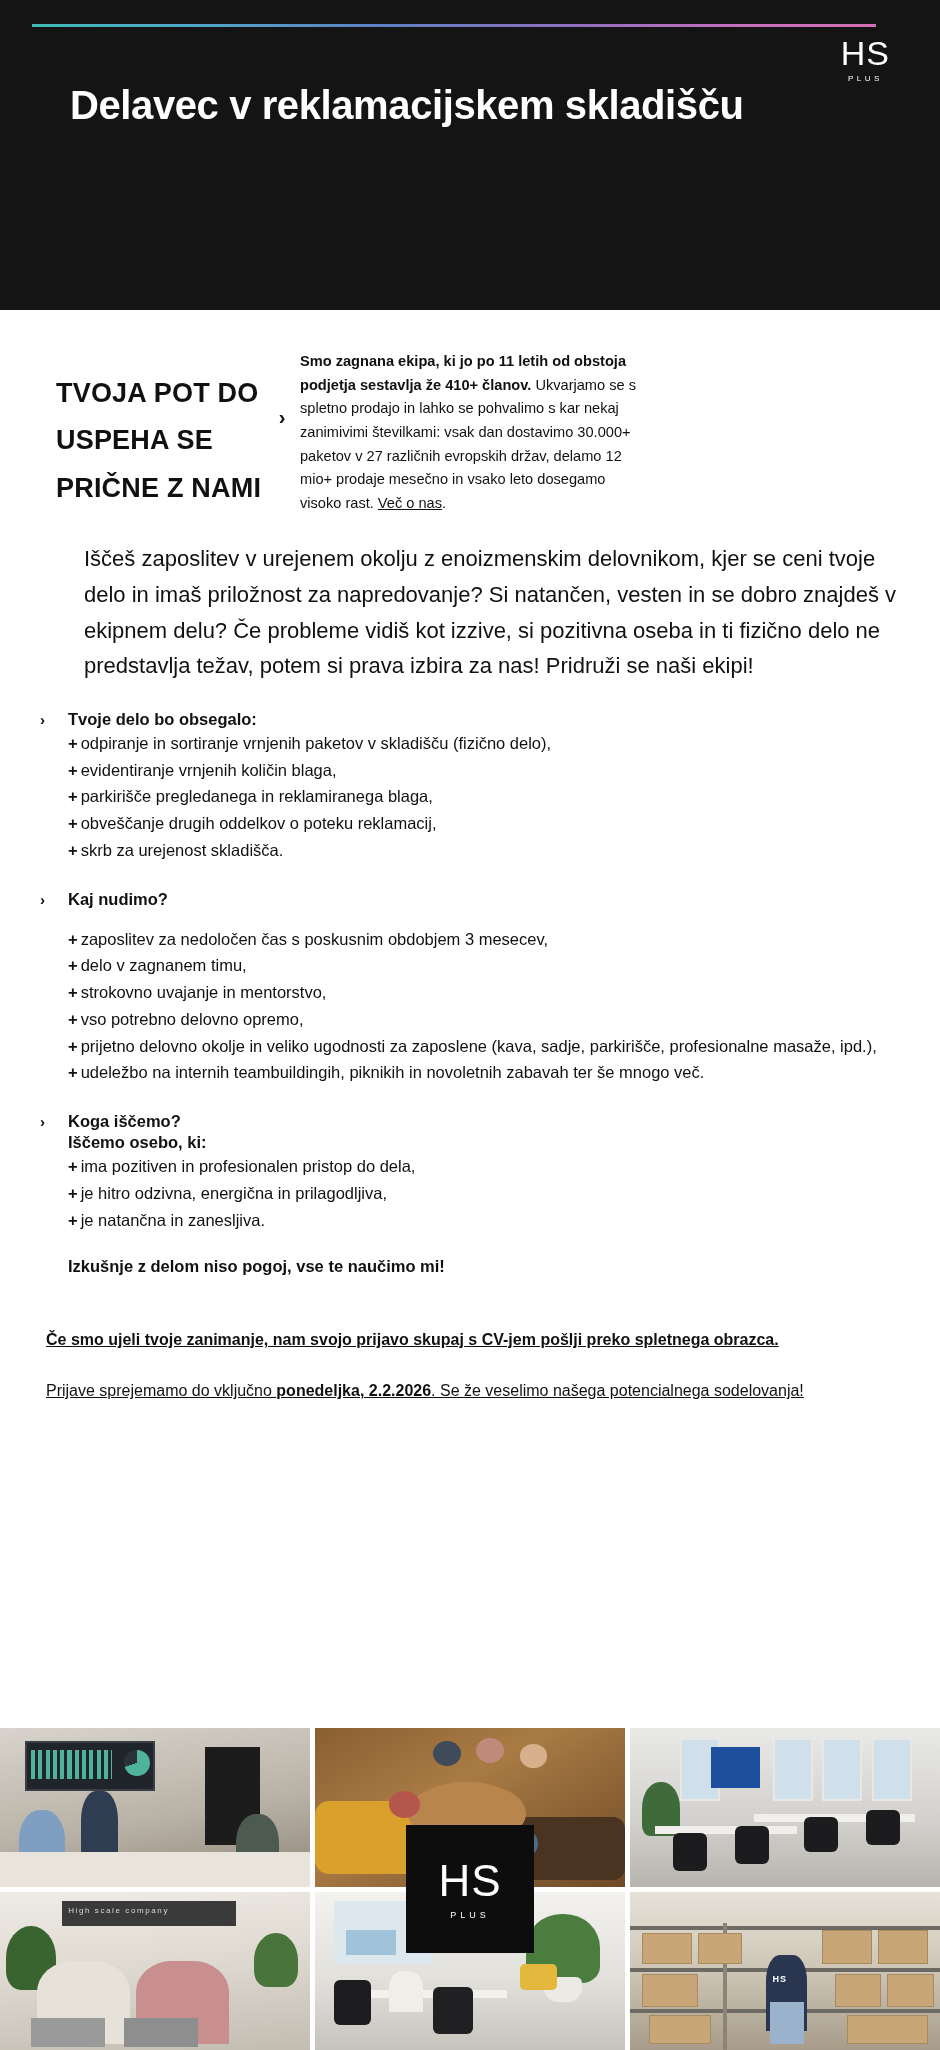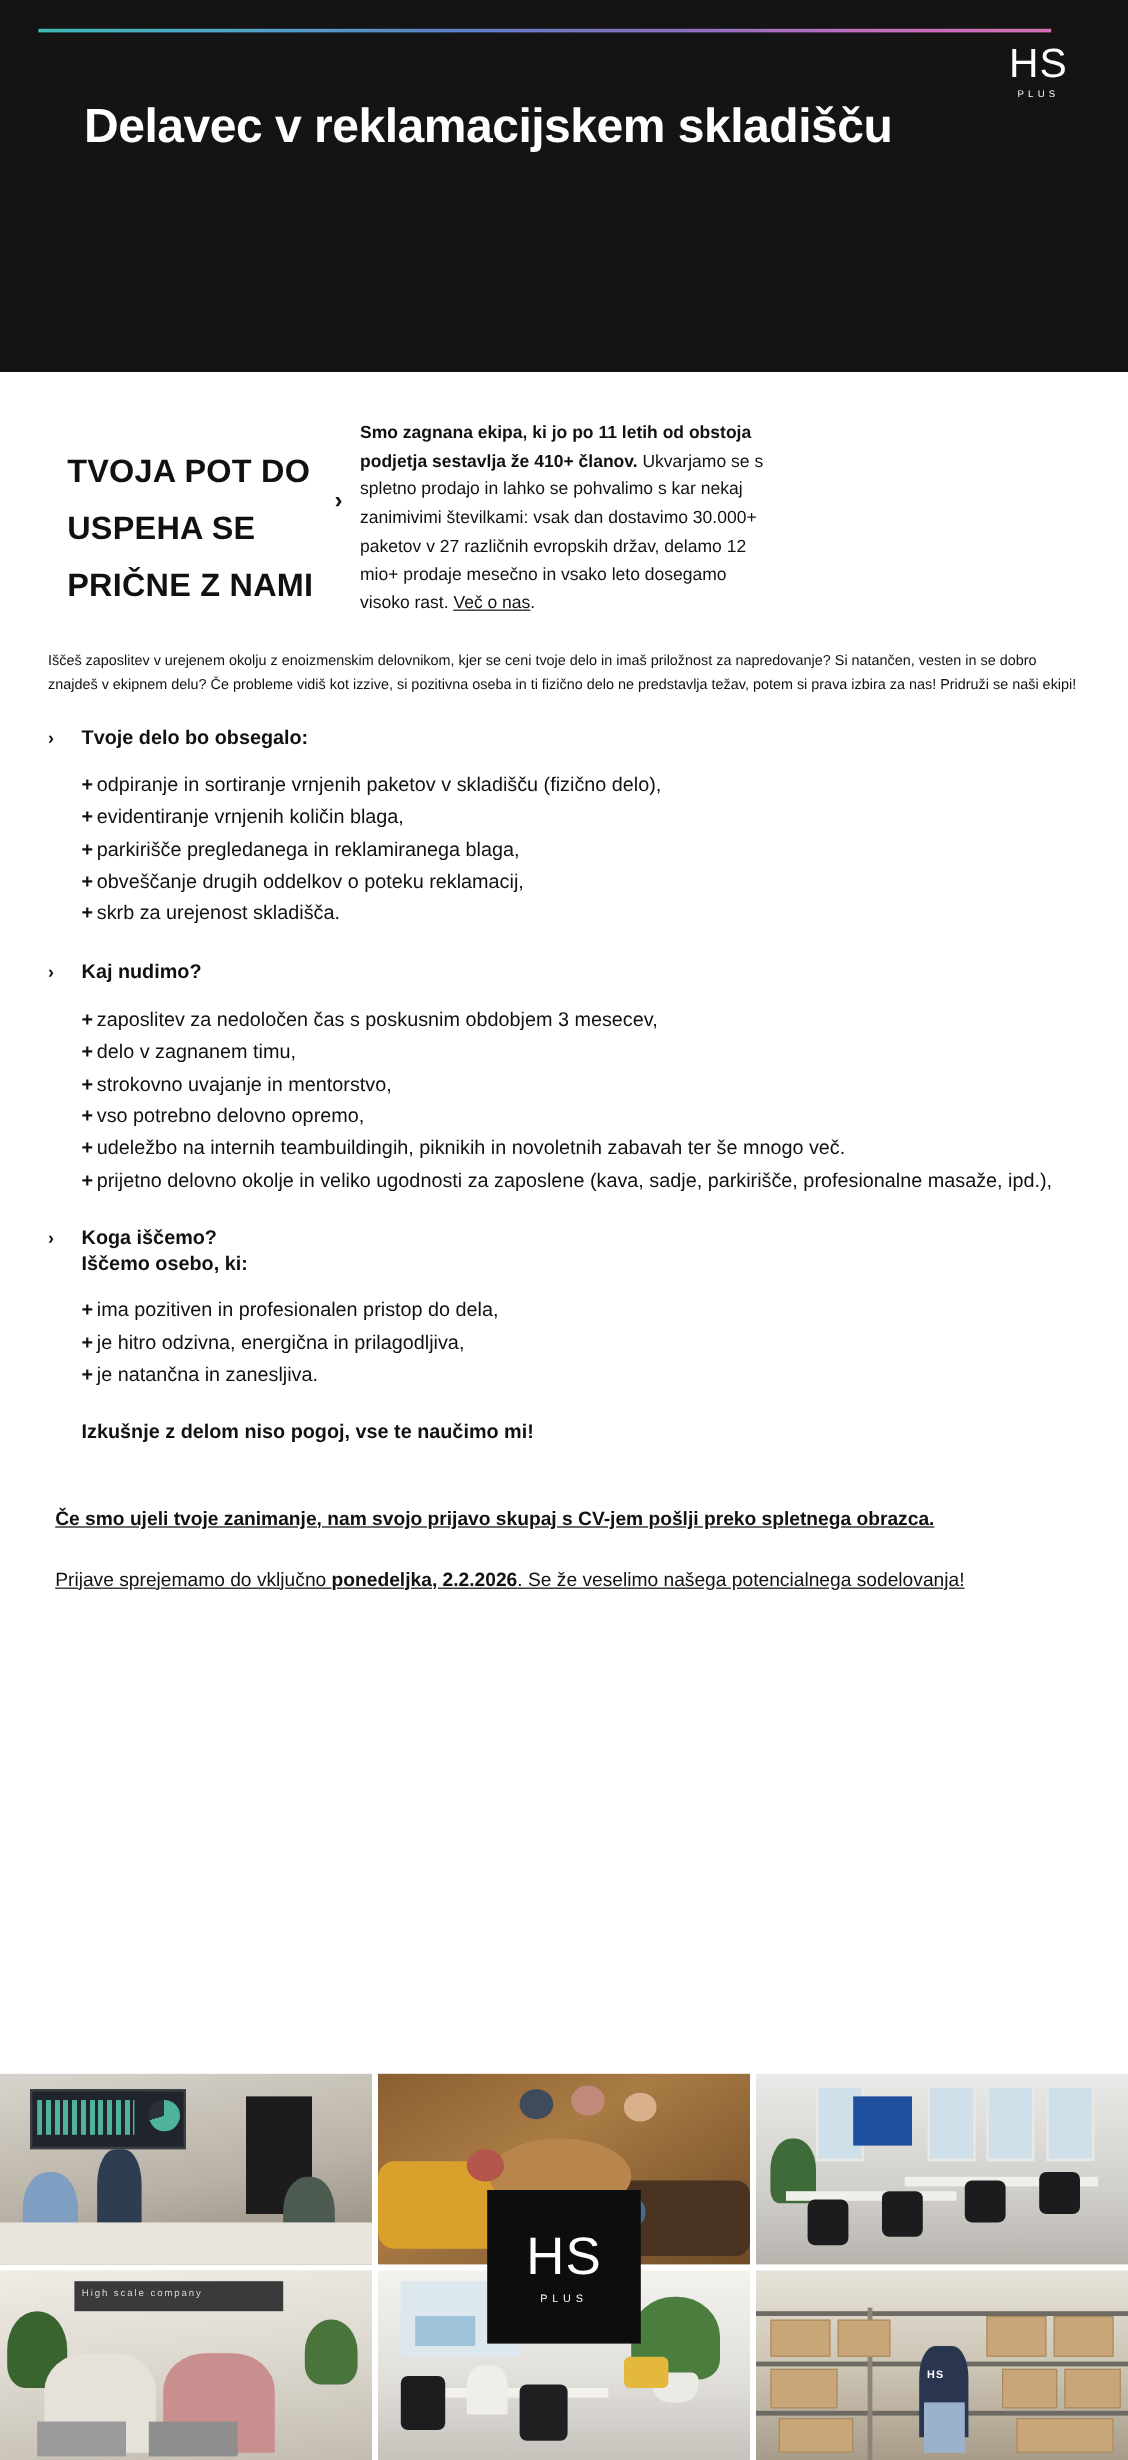--- a/index.html
+++ b/index.html
@@ -108,22 +108,23 @@
   .link-u {
     color: #111111;
     text-decoration: underline;
   }
 
   
   .body-wrap { padding: 0 40px 0 40px; }
 
   .lead {
     margin-top: 26px;
-    font-size: 12px;
+    font-size: 22px;
     line-height: 1.62;
+    margin-left: 44px;
   }
 
   .section { margin-top: 26px; }
 
   .section-head {
     display: flex;
     align-items: baseline;
     font-size: 16.5px;
     font-weight: 700;
   }
@@ -134,21 +135,21 @@
     font-size: 15px;
   }
 
   .sub-head {
     font-size: 16.5px;
     font-weight: 700;
     padding-left: 28px;
     margin-top: 2px;
   }
 
-  .plus-list { list-style: none; padding-left: 28px; margin-top: 17px; }
+  .plus-list { list-style: none; padding-left: 28px; margin-top: 2px; }
   .plus-list.spaced { margin-top: 18px; }
   .plus-list li {
     font-size: 16.5px;
     line-height: 1.56;
     text-indent: -15px;
     padding-left: 15px;
     margin-bottom: 1px;
   }
   .plus-list li .pl {
     font-weight: 700;
@@ -359,22 +360,22 @@
   <div class="section">
     <div class="section-head">
       <span class="chev">›</span>
       <span>Kaj nudimo?</span>
     </div>
     <ul class="plus-list spaced">
       <li><span class="pl">+</span><span>zaposlitev za nedoločen čas s poskusnim obdobjem 3 mesecev,</span></li>
       <li><span class="pl">+</span><span>delo v zagnanem timu,</span></li>
       <li><span class="pl">+</span><span>strokovno uvajanje in mentorstvo,</span></li>
       <li><span class="pl">+</span><span>vso potrebno delovno opremo,</span></li>
+      <li><span class="pl">+</span><span>prijetno delovno okolje in veliko ugodnosti za zaposlene (kava, sadje, parkirišče, profesionalne masaže, ipd.),</span></li>
       <li><span class="pl">+</span><span>udeležbo na internih teambuildingih, piknikih in novoletnih zabavah ter še mnogo več.</span></li>
-      <li><span class="pl">+</span><span>prijetno delovno okolje in veliko ugodnosti za zaposlene (kava, sadje, parkirišče, profesionalne masaže, ipd.),</span></li>
     </ul>
   </div>
 
   <div class="section">
     <div class="section-head">
       <span class="chev">›</span>
       <span>Koga iščemo?</span>
     </div>
     <div class="sub-head">Iščemo osebo, ki:</div>
     <ul class="plus-list">

